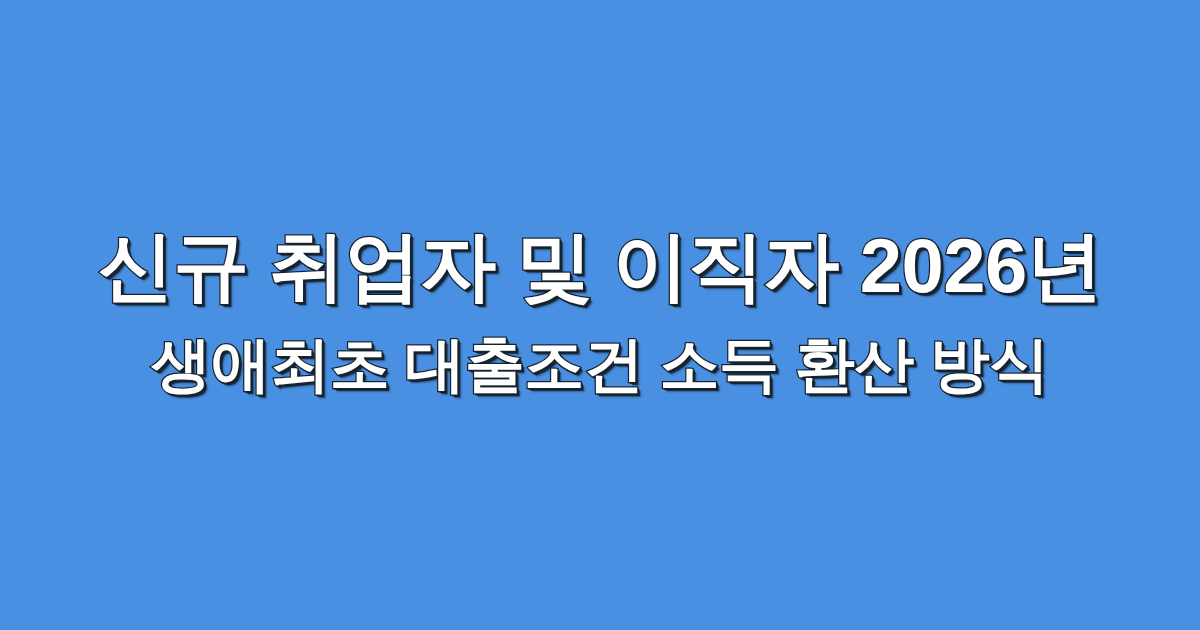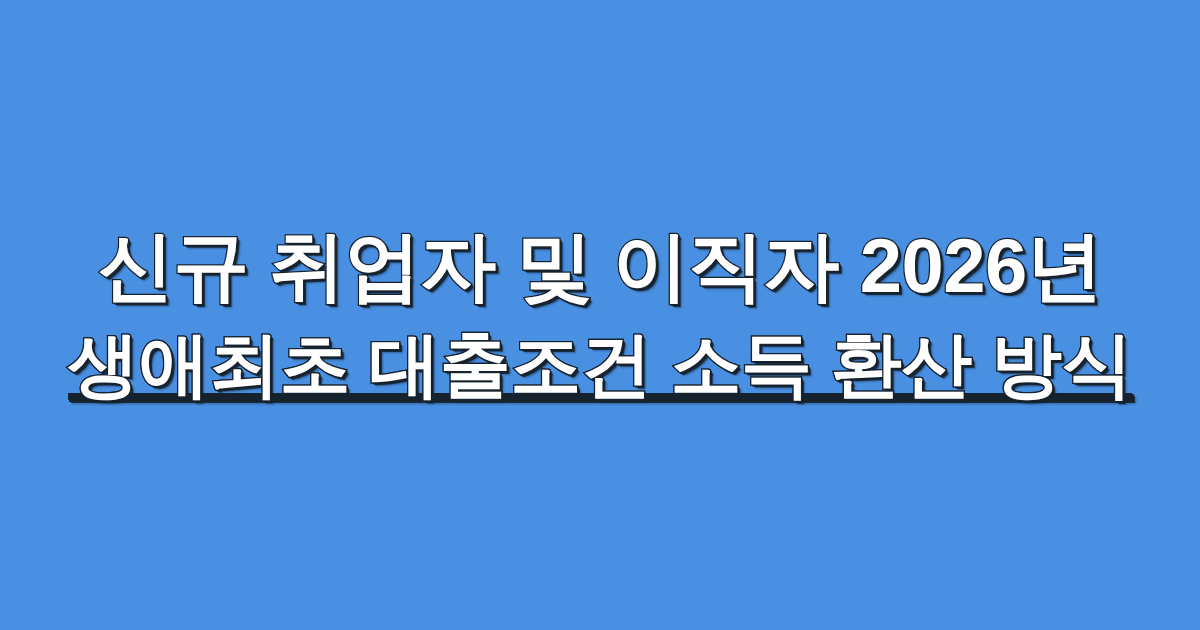--- a/index.html
+++ b/index.html
@@ -53,22 +53,21 @@
 
     text-shadow:
        2px  2px 0 #16222e,
        3px  3px 0 rgba(22,34,46,0.85),
        1px  2px 0 #16222e,
        2px  1px 0 #16222e,
        4px  4px 2px rgba(10,18,26,0.35);
   }
 
   .title-line.line-2 {
-    font-size: 71px;
-    text-decoration: underline;
+    font-size: 60px;
   }
 </style>
 </head>
 <body>
 
 <div class="card">
 
   <div class="title-block">
 
     <span class="title-line line-1">신규 취업자 및 이직자 2026년</span>

